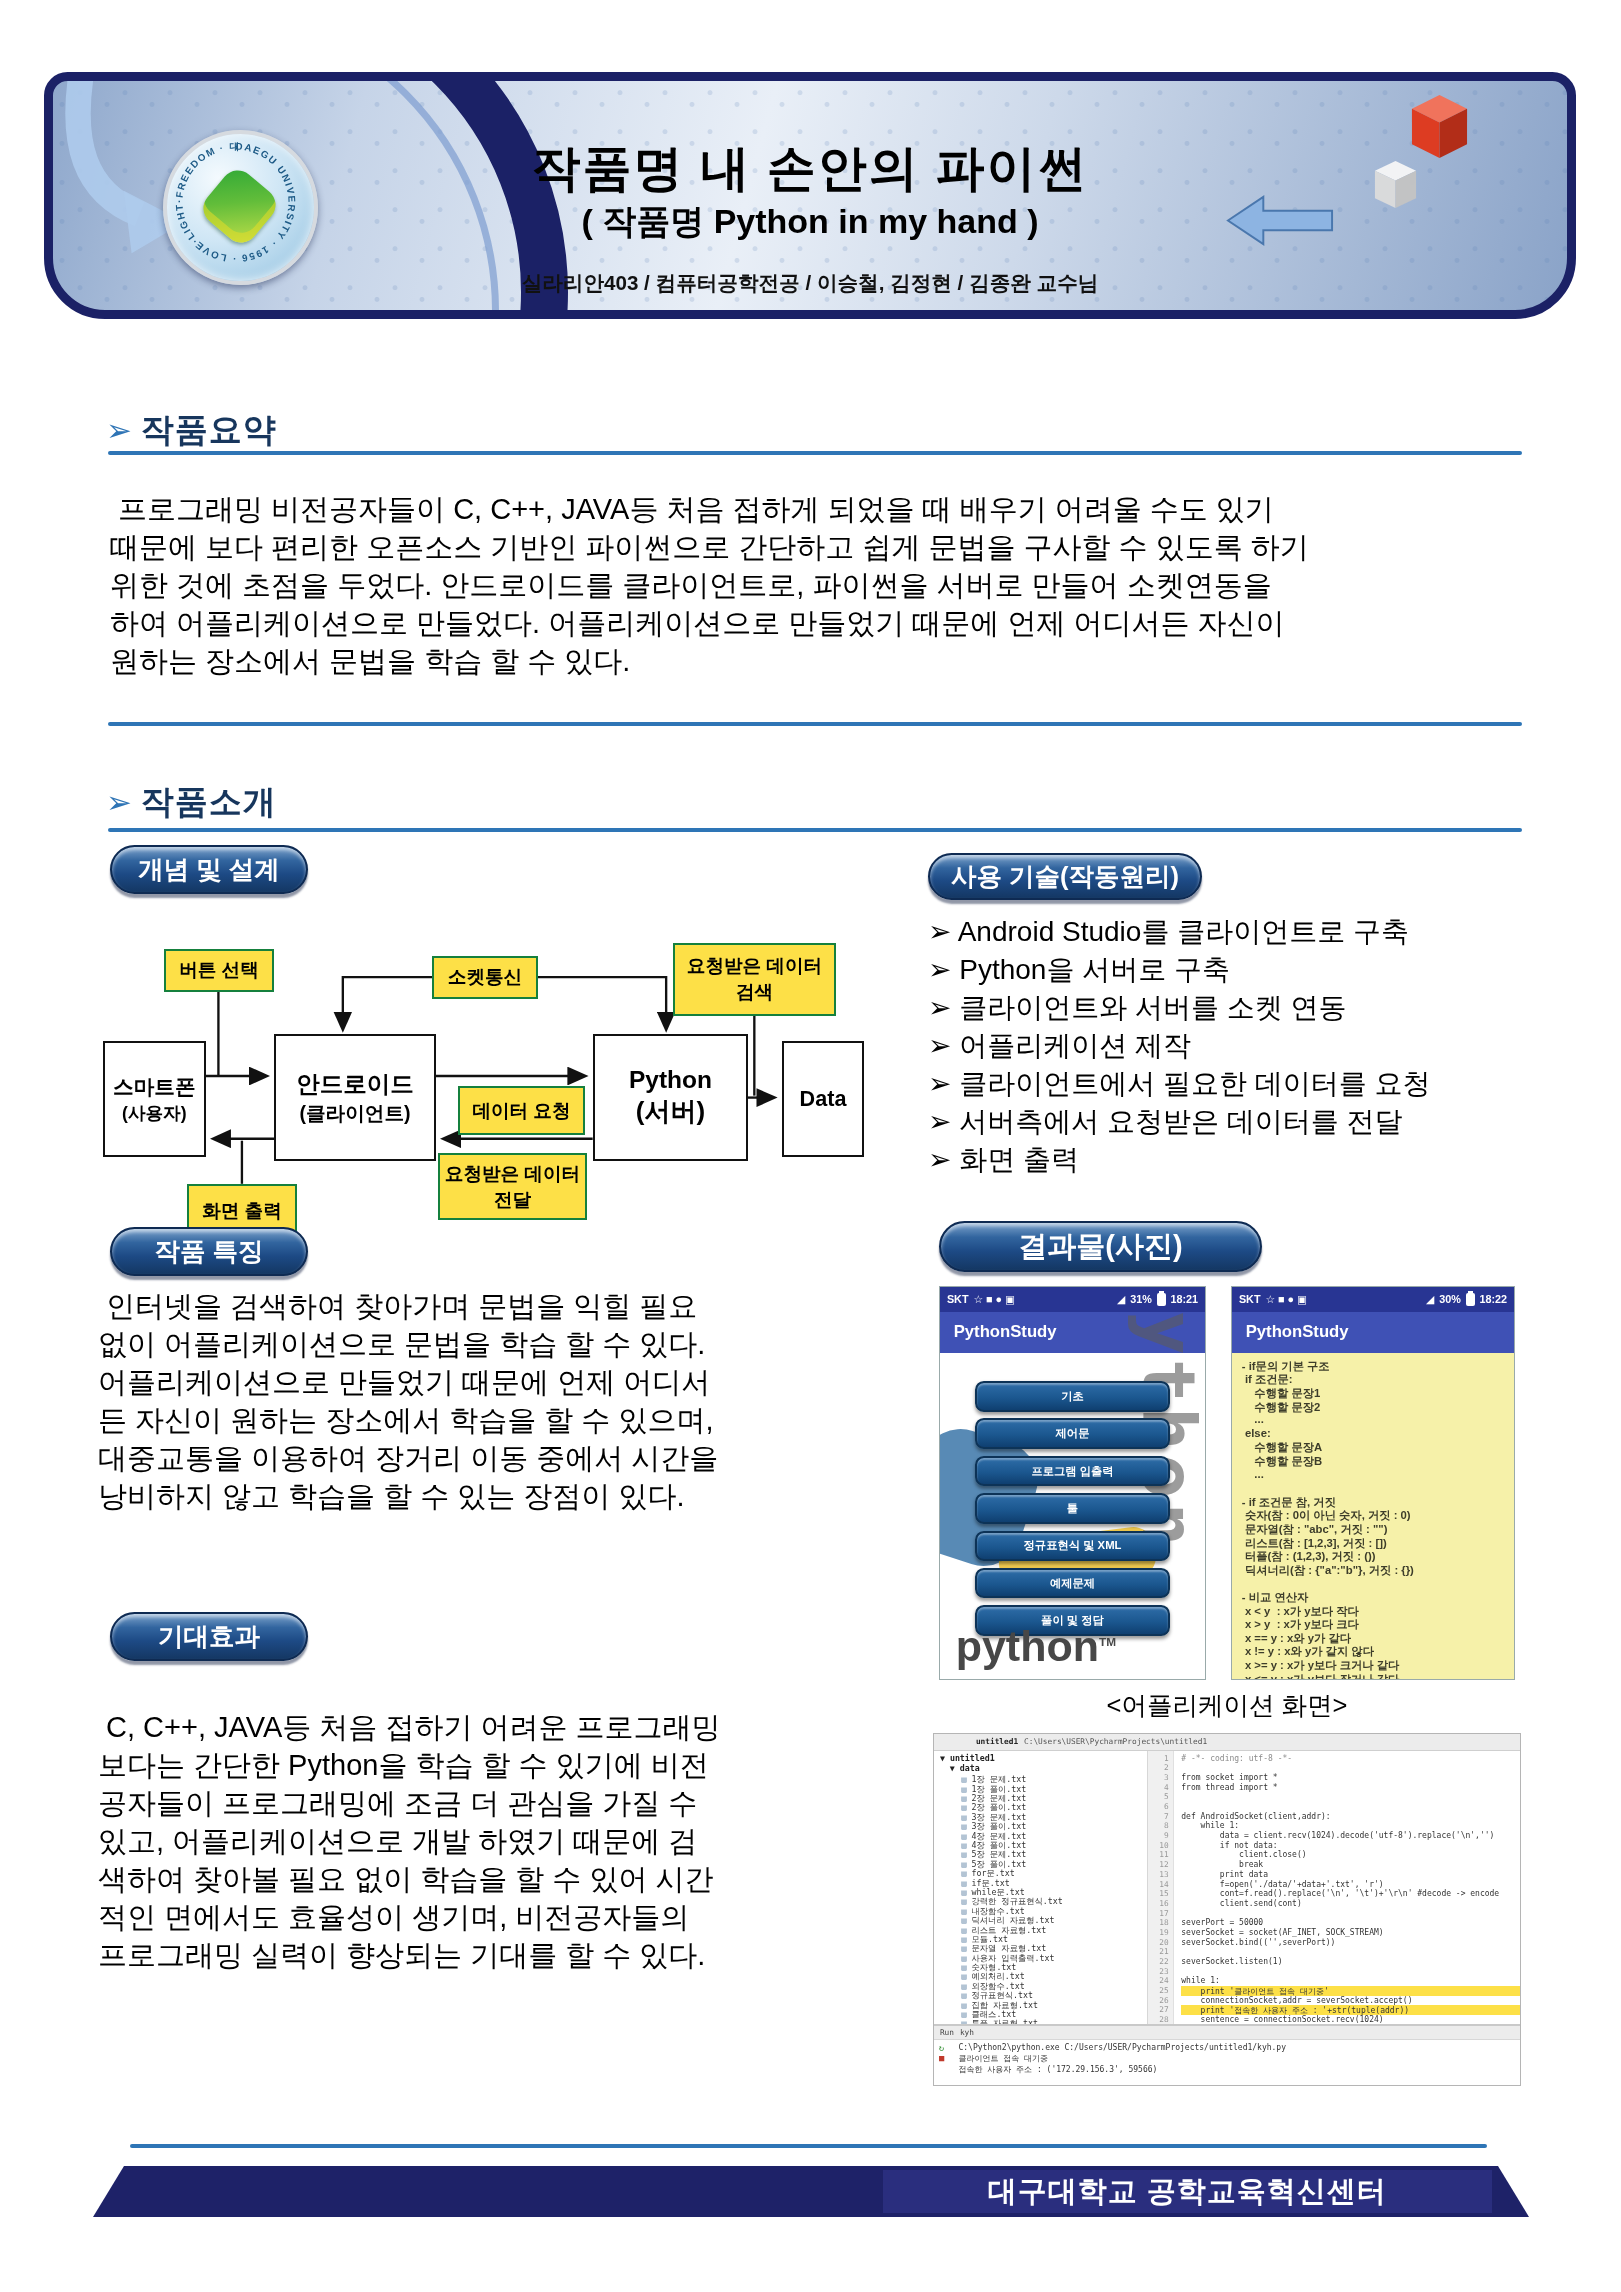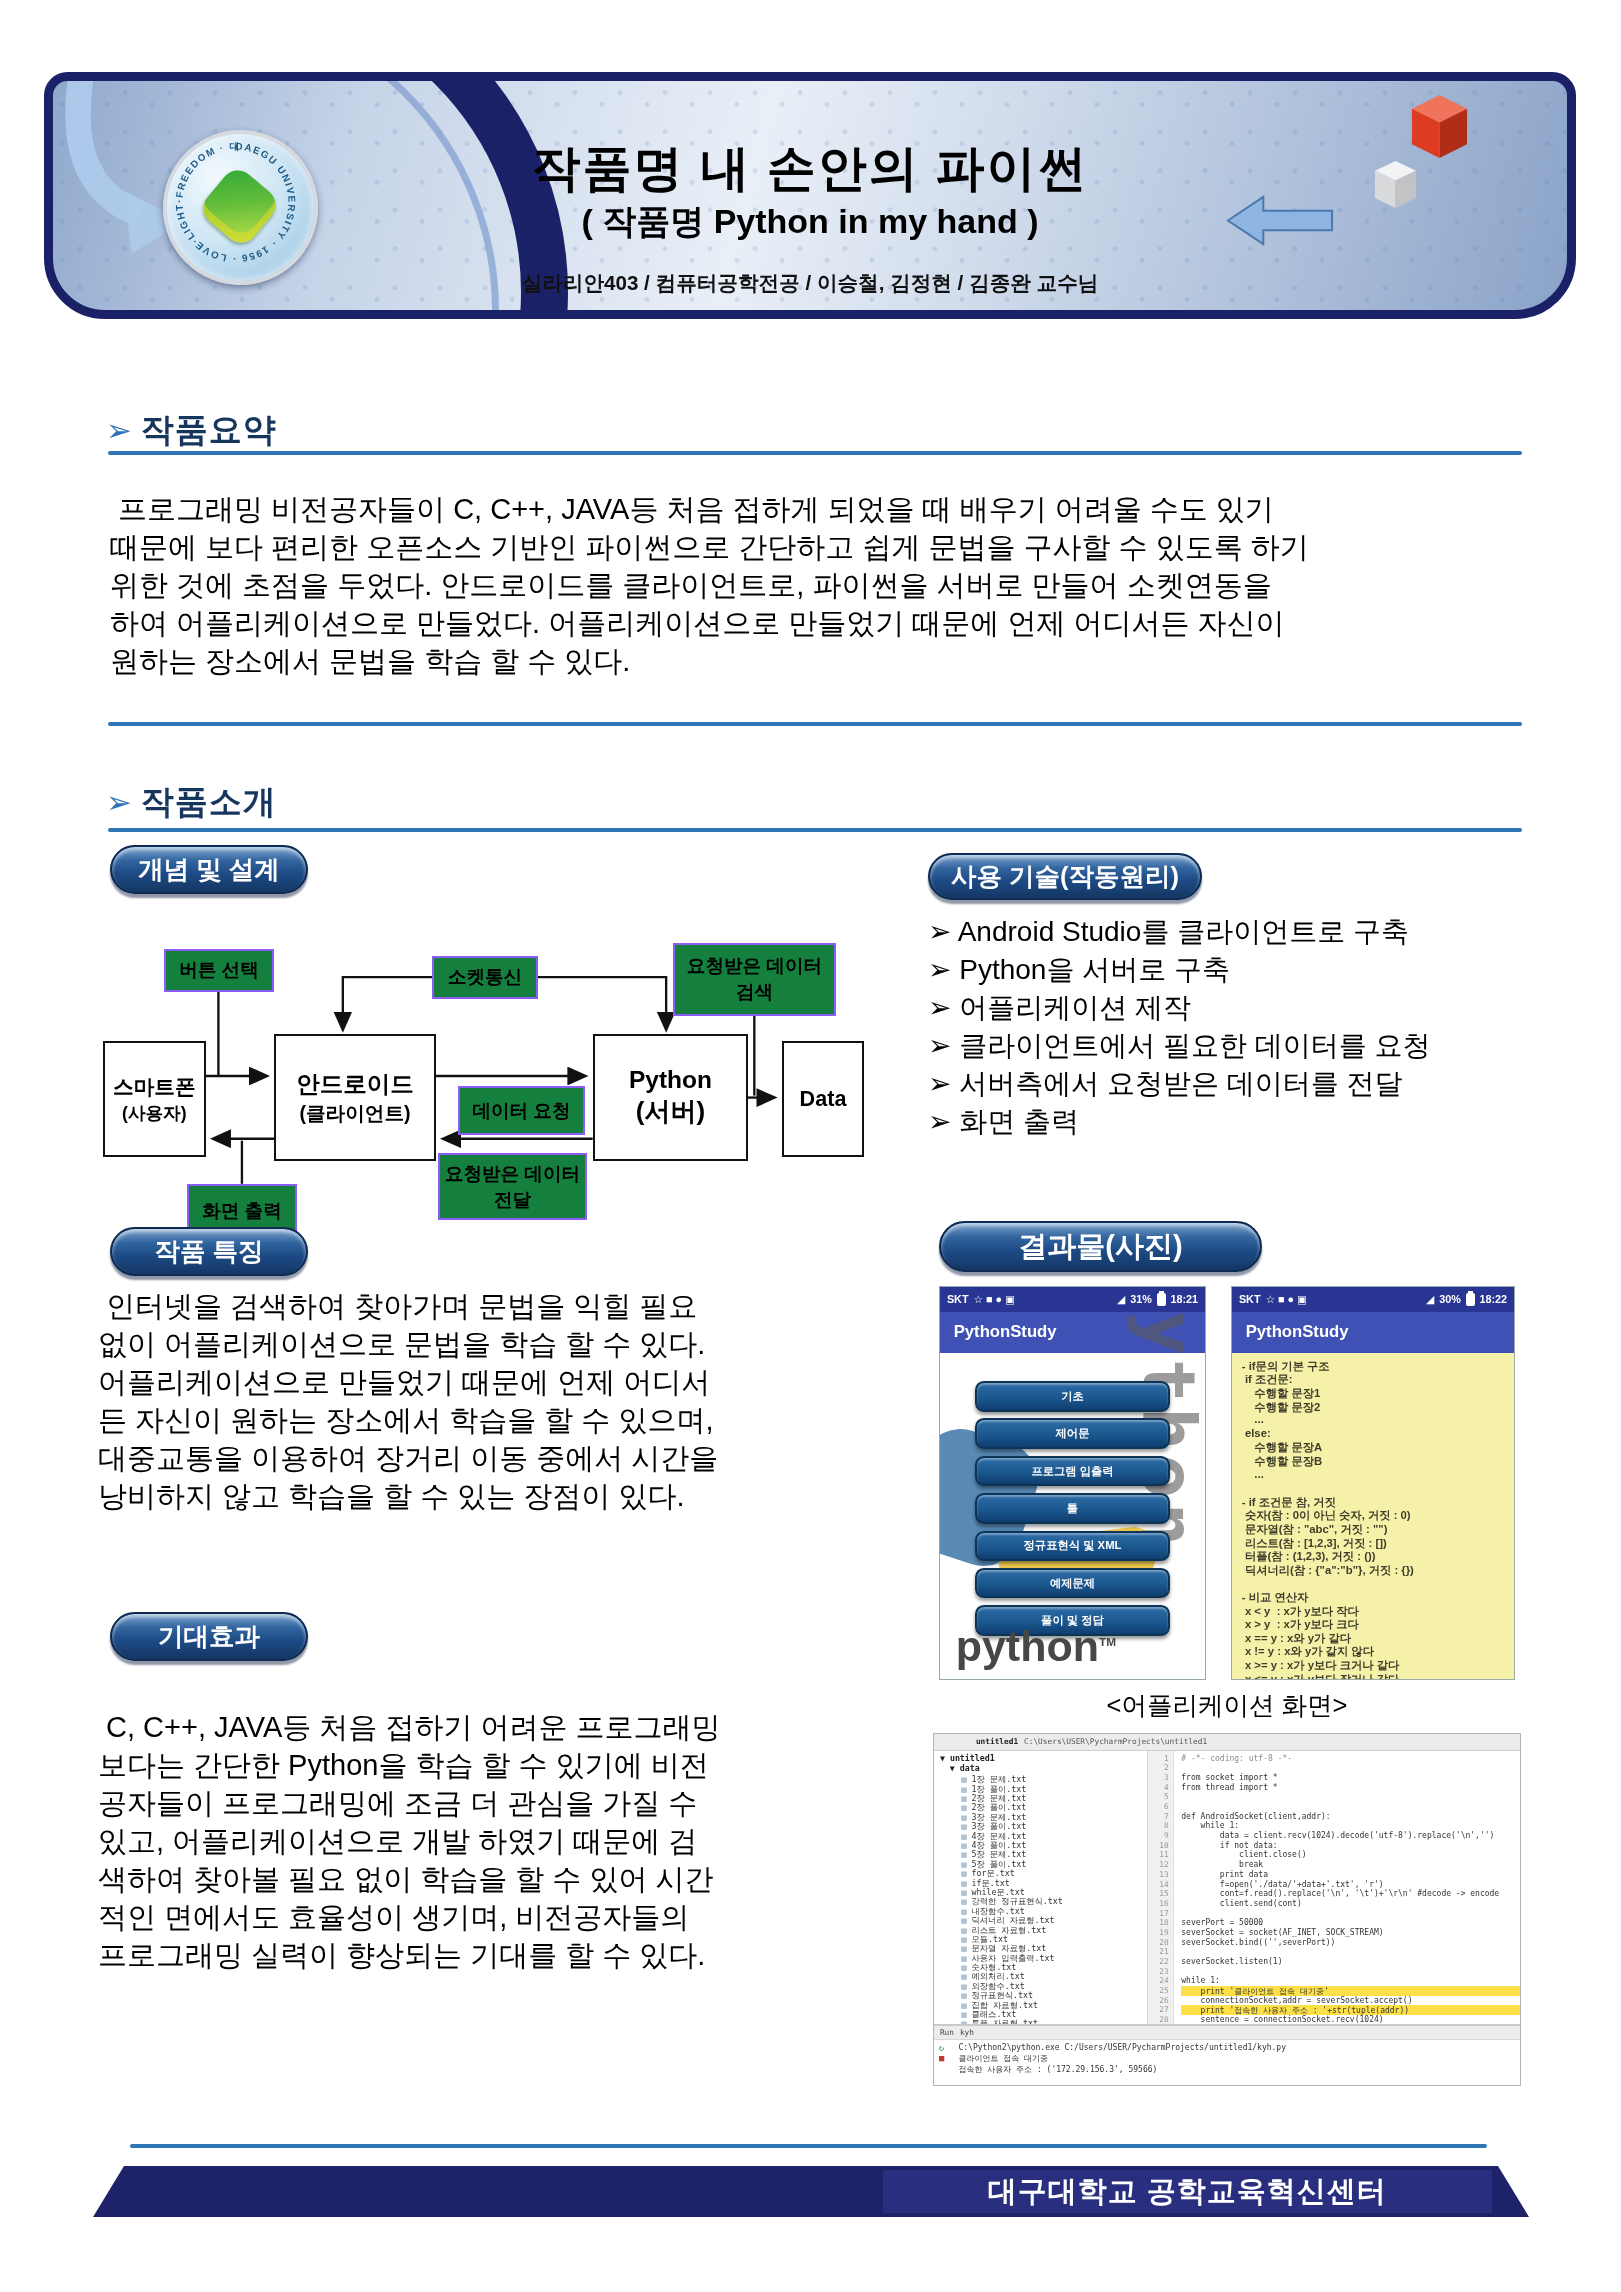--- a/index.html
+++ b/index.html
@@ -43,21 +43,21 @@
   .badge{position:absolute;display:flex;align-items:center;justify-content:center;color:#fff;font-weight:800;
     background:linear-gradient(180deg,#7da3cc 0%,#32659f 30%,#1d4a85 60%,#143763 100%);
     border:2.9px solid #0e2a52;border-radius:39px;box-sizing:border-box;
     box-shadow:0 3.9px 2px rgba(10,25,60,.45), inset 0 2.9px 3.9px rgba(255,255,255,.55);}
 
   
   .diagram{position:absolute;left:93px;top:931px;width:774px;height:294px;}
   .dbox{position:absolute;border:2.9px solid #111;background:#fff;display:flex;flex-direction:column;
     align-items:center;justify-content:center;text-align:center;box-sizing:border-box;font-weight:800;}
   .dbox .l2{font-weight:700;}
-  .dlabel{position:absolute;border:2px solid #8b5cf6;background:#15803d;display:flex;flex-direction:column;
+  .dlabel{position:absolute;border:2px solid #15803d;background:#fde047;display:flex;flex-direction:column;
     justify-content:center;text-align:center;box-sizing:border-box;font-size:18.6px;font-weight:700;}
 
   
   .tech-list{position:absolute;left:928px;top:913px;width:606px;font-size:28px;color:#000;font-weight:500;}
   .tech-list > div{height:38px;white-space:nowrap;}
 
   .phone{position:absolute;top:1286px;height:394px;background:#fff;border:1px solid #9aa;box-sizing:border-box;overflow:hidden;}
   .p-status{height:24.5px;background:#283593;color:#fff;display:flex;align-items:center;
     justify-content:space-between;padding:0 6.9px;font-size:10.8px;font-weight:700;}
   .p-status .sleft,.p-status .sright{display:flex;gap:4.9px;align-items:center;}
@@ -245,20 +245,21 @@
       <div>전달</div>
     </div>
     <div class="dlabel" style="left:94px;top:253px;width:110px;height:54px;">
       <div>화면 출력</div>
     </div>
   </div>
 
   <div class="tech-list">
       <div>➢ Android Studio를 클라이언트로 구축</div>
       <div>➢ Python을 서버로 구축</div>
+      <div>➢ 클라이언트와 서버를 소켓 연동</div>
       <div>➢ 어플리케이션 제작</div>
       <div>➢ 클라이언트에서 필요한 데이터를 요청</div>
       <div>➢ 서버측에서 요청받은 데이터를 전달</div>
       <div>➢ 화면 출력</div>
     </div>
 
   <div class="badge" style="left:110px;top:1227px;width:198px;height:49px;font-size:25.5px;">작품 특징</div>
   <div class="para" style="left:98px;top:1287px;width:784px;">
       <div> 인터넷을 검색하여 찾아가며 문법을 익힐 필요</div>
       <div>없이 어플리케이션으로 문법을 학습 할 수 있다.</div>

